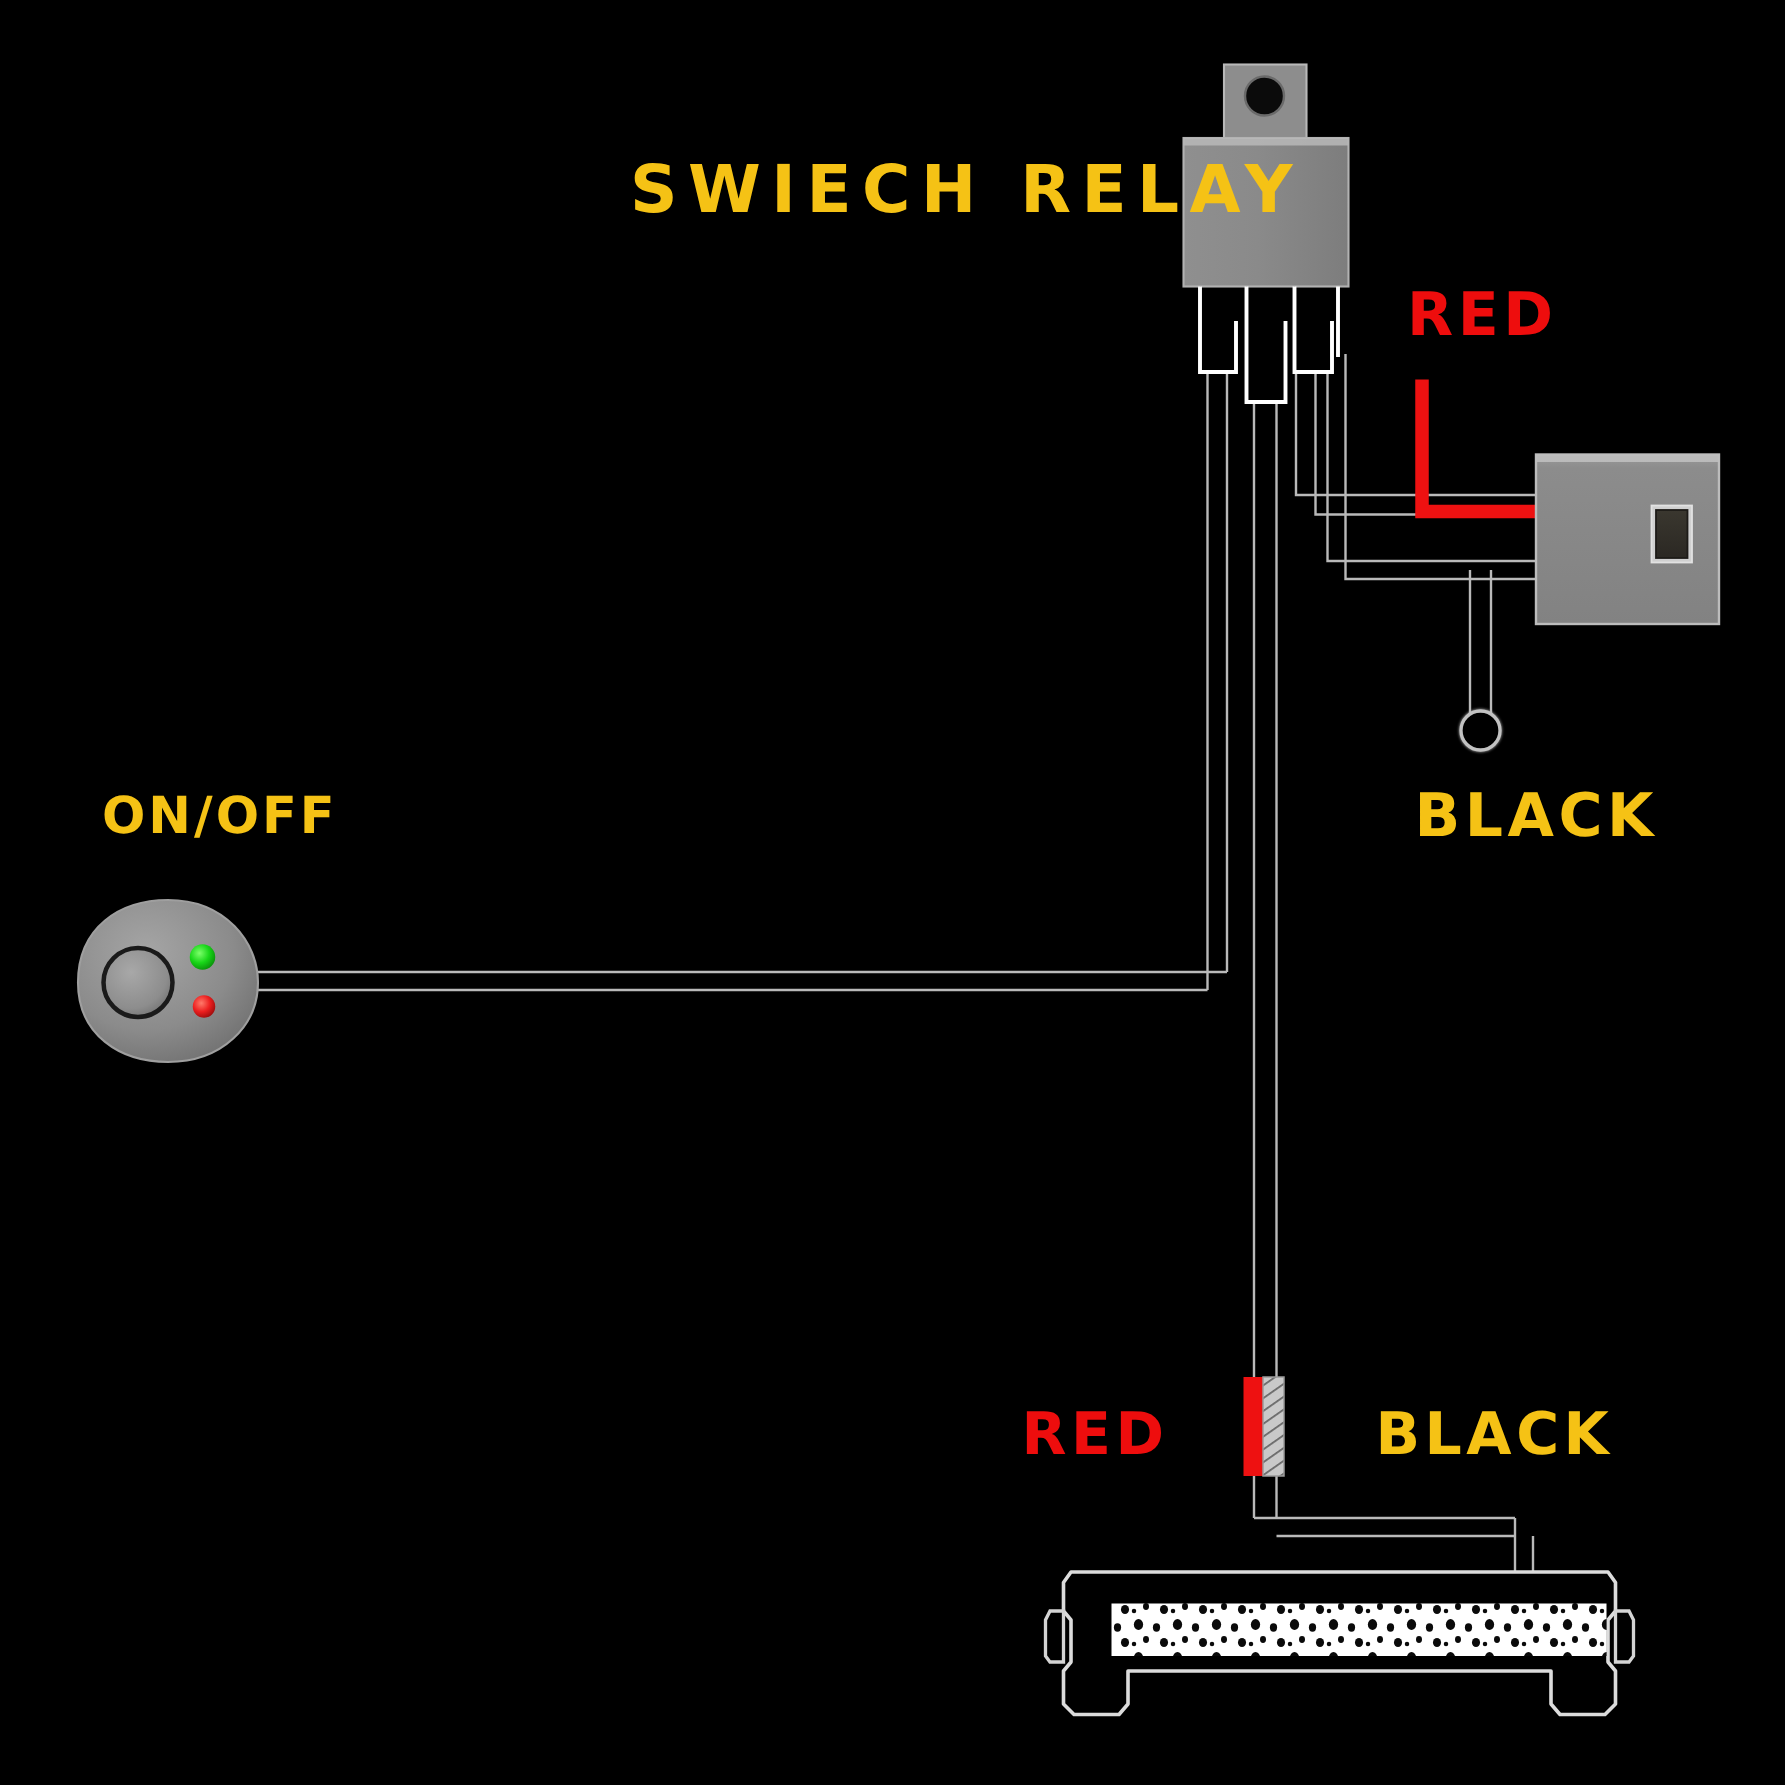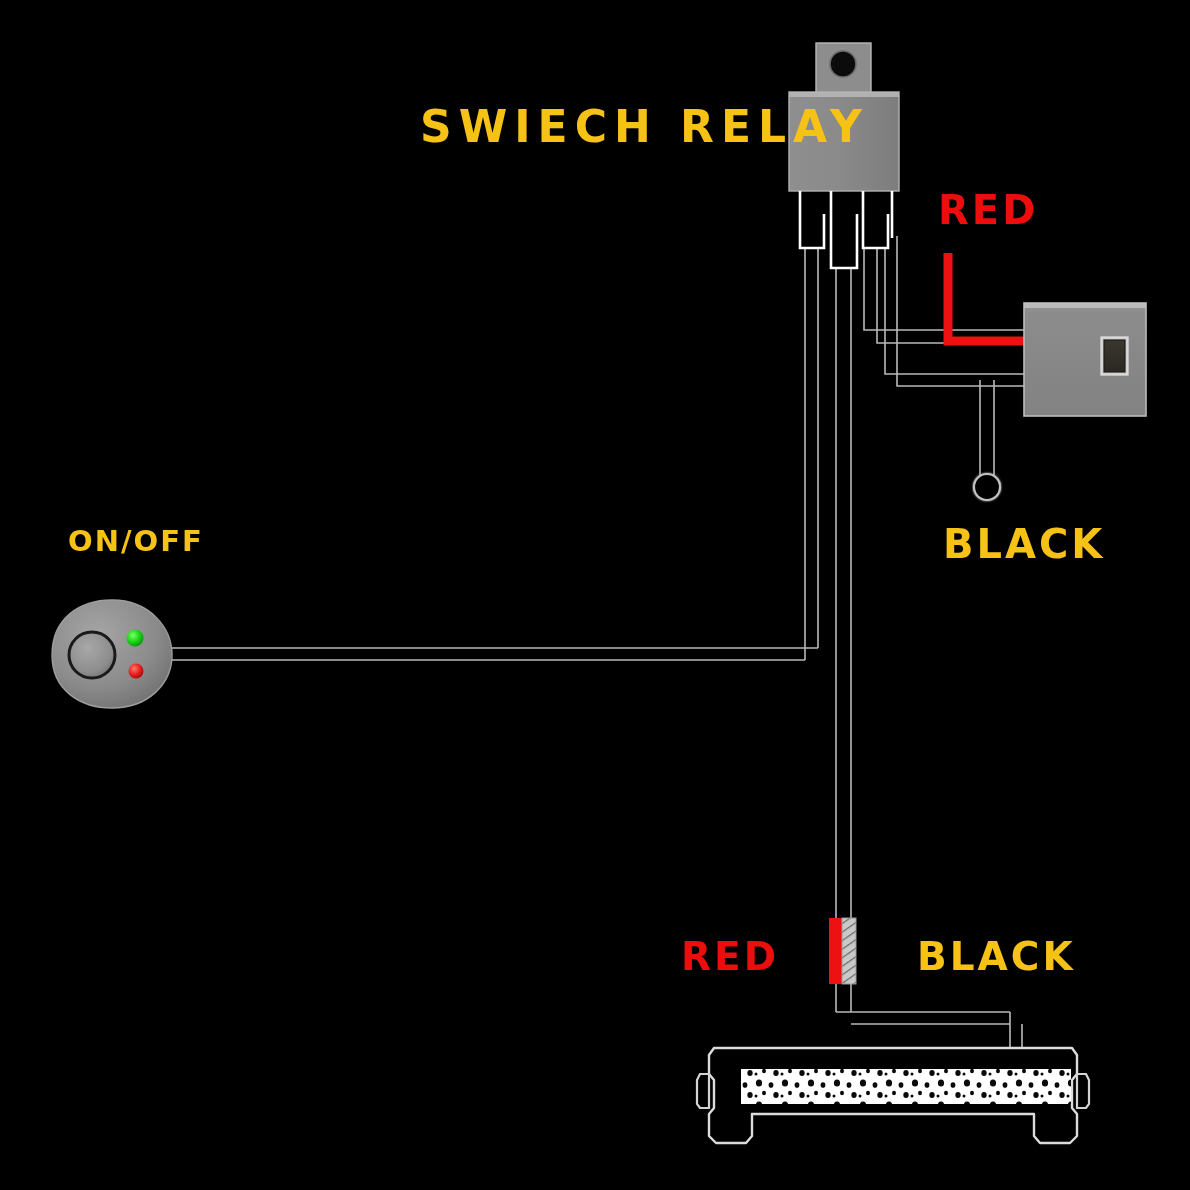--- a/index.html
+++ b/index.html
@@ -39,21 +39,21 @@
   #label-switch-relay {
     left: 420px;
     top: 101px;
     font-size: 44px;
     color: #f5c215;
     letter-spacing: 7px;
   }
   #label-on-off {
     left: 68px;
     top: 524px;
-    font-size: 29px;
+    font-size: 34px;
     color: #f5c215;
     letter-spacing: 2px;
   }
   #label-red-top {
     left: 938px;
     top: 187px;
     font-size: 40px;
     color: #ee0d0d;
     letter-spacing: 3px;
   }

